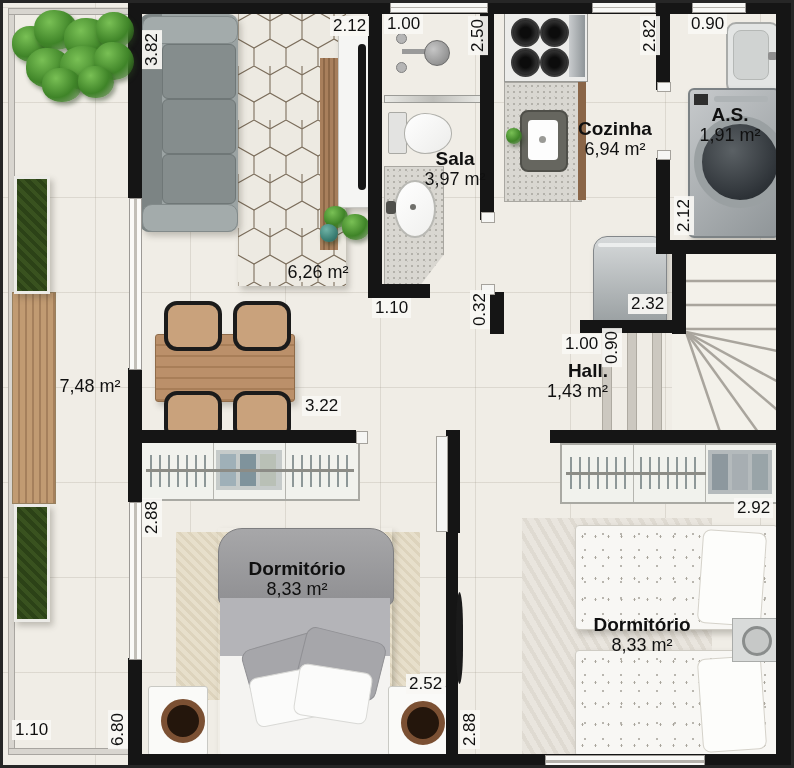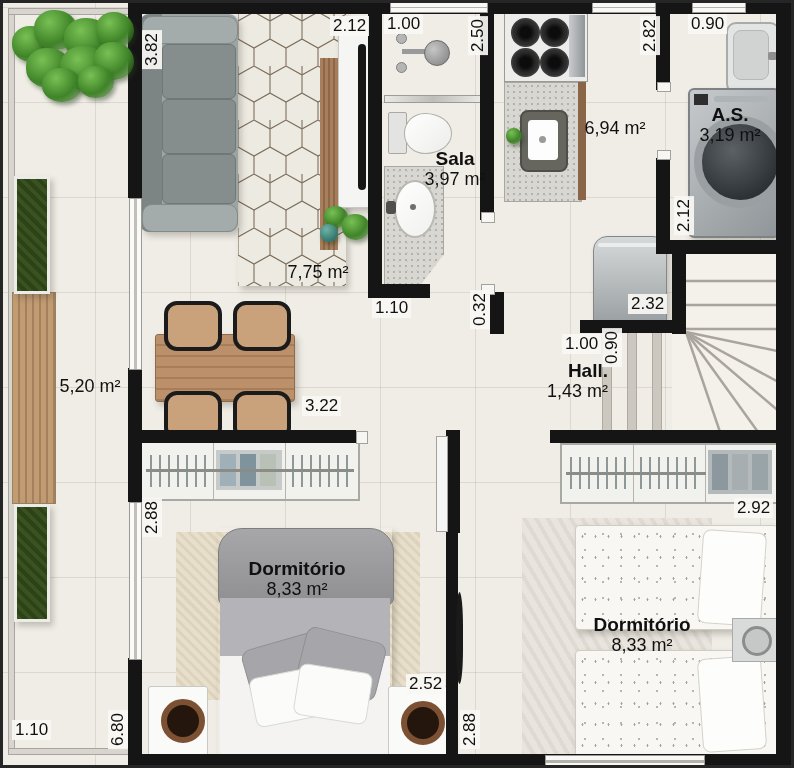--- a/index.html
+++ b/index.html
@@ -259,39 +259,40 @@
   <div class="winframe" style="left:129px;top:502px;width:11px;height:156px;background:linear-gradient(90deg,#fafaf8 40%,#c2bfb8 40% 60%,#fafaf8 60%);"></div>
   <div class="winframe" style="left:545px;top:755px;width:158px;height:11px;background:linear-gradient(180deg,#f8f8f6 40%,#b5b2ac 40% 60%,#f8f8f6 60%);"></div>
   <div class="jamb" style="left:481px;top:212px;width:12px;height:9px;"></div>
   <div class="jamb" style="left:481px;top:284px;width:12px;height:9px;"></div>
   <div class="jamb" style="left:657px;top:82px;width:12px;height:8px;"></div>
   <div class="jamb" style="left:657px;top:150px;width:12px;height:8px;"></div>
   <div class="jamb" style="left:356px;top:431px;width:10px;height:11px;"></div>
   <div class="jamb" style="left:436px;top:436px;width:10px;height:94px;"></div>
 
   <div class="room-label" style="left:258px;top:262px;">
-    <span class="ar">7,75 m²</span>
+    <span class="ar">6,26 m²</span>
   </div>
   <div class="room-label" style="left:395px;top:148px;">
     <span class="nm">Sala</span>
     <span class="ar">3,97 m²</span>
   </div>
   <div class="room-label" style="left:555px;top:118px;">
+    <span class="nm">Cozinha</span>
     <span class="ar">6,94 m²</span>
   </div>
   <div class="room-label" style="left:670px;top:104px;">
     <span class="nm">A.S.</span>
-    <span class="ar">3,19 m²</span>
+    <span class="ar">1,91 m²</span>
   </div>
   <div class="room-label" style="left:488px;top:360px;text-align:right;">
     <span class="nm">Hall.</span>
     <span class="ar">1,43 m²</span>
   </div>
   <div class="room-label" style="left:30px;top:376px;">
-    <span class="ar">5,20 m²</span>
+    <span class="ar">7,48 m²</span>
   </div>
   <div class="room-label" style="left:237px;top:558px;">
     <span class="nm">Dormitório</span>
     <span class="ar">8,33 m²</span>
   </div>
   <div class="room-label" style="left:582px;top:614px;">
     <span class="nm">Dormitório</span>
     <span class="ar">8,33 m²</span>
   </div>
 

